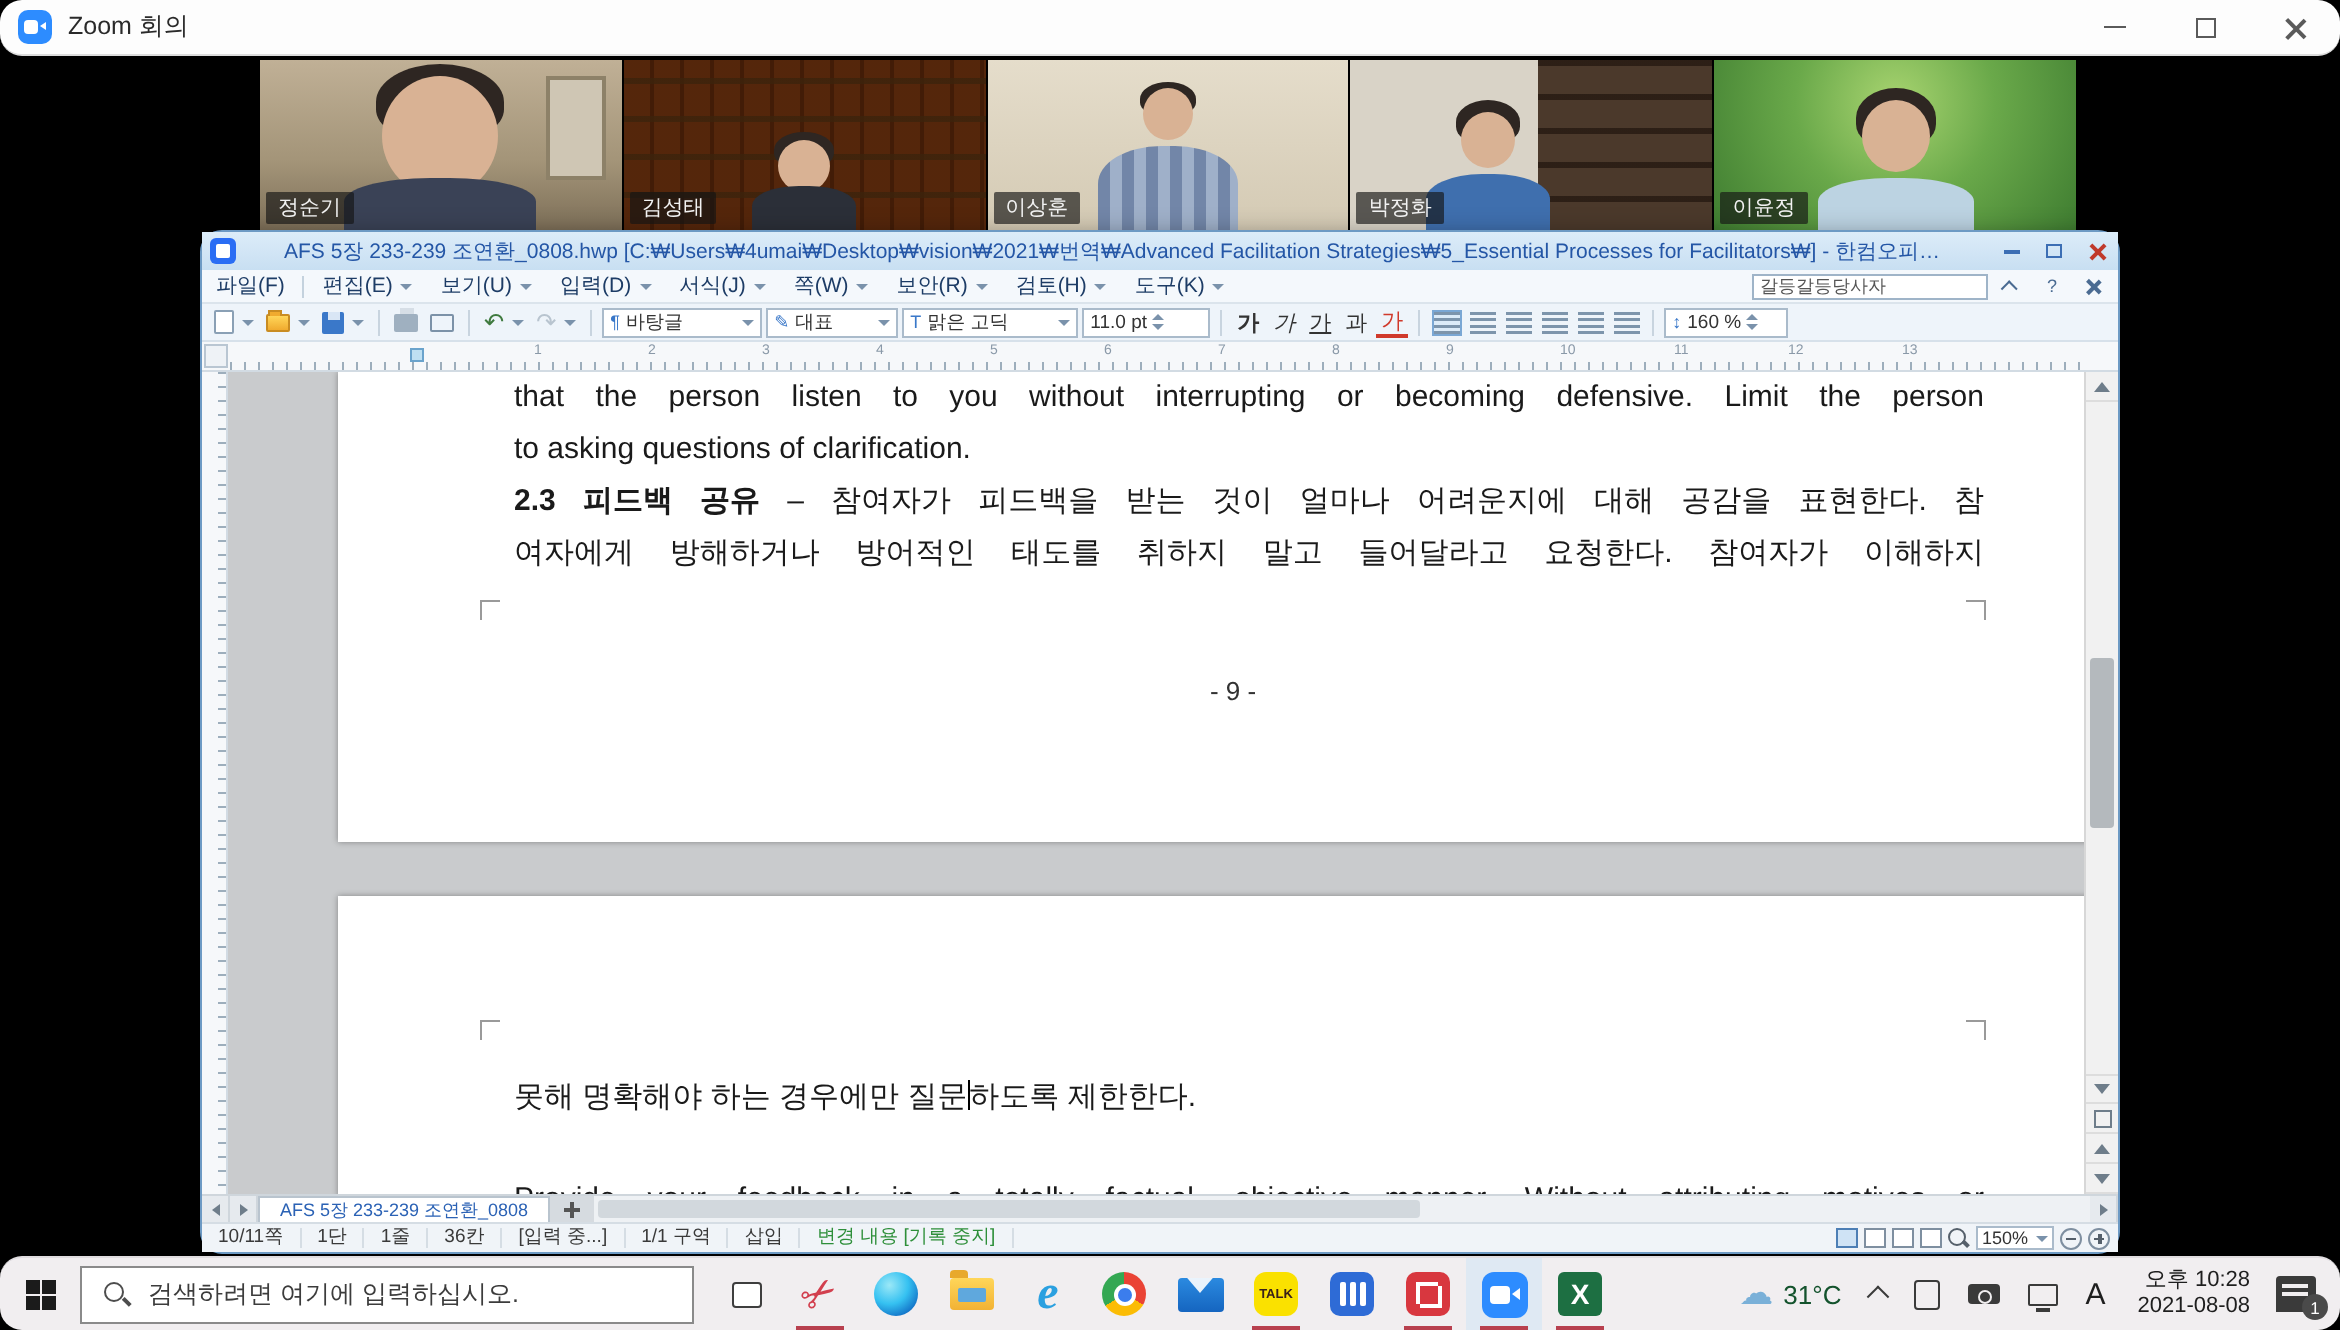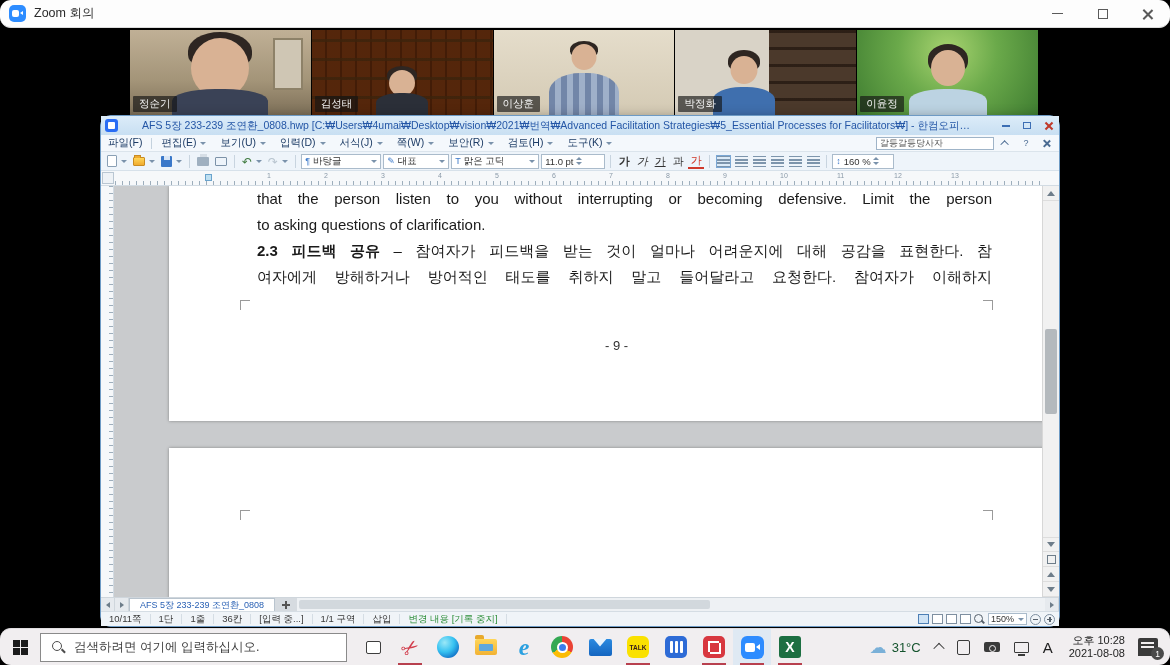--- a/index.html
+++ b/index.html
@@ -421,20 +421,24 @@
           <div class="dline">to asking questions of clarification.</div>
           <div class="dline jline"><b>2.3 피드백 공유</b><span> – 참여자가 피드백을 받는 것이 얼마나 어려운지에 대해 공감을 표현한다. 참</span></div>
           <div class="dline jline">여자에게 방해하거나 방어적인 태도를 취하지 말고 들어달라고 요청한다. 참여자가 이해하지</div>
         </div>
         <div class="pagenum" style="top:152px">- 9 -</div>
       </div>
 
       <div class="page page-2">
         <span class="crop tl" style="left:71px;top:62px"></span>
         <span class="crop tr" style="left:814px;top:62px"></span>
+        <div class="doc-text" style="top:88px">
+          <div class="dline"><span>못해 명확해야 하는 경우에만 질문</span><span class="caret-bar"></span><span>하도록 제한한다.</span></div>
+          <div class="dline jline" style="margin-top:25px">Provide your feedback in a totally factual, objective manner. Without attributing motives or</div>
+        </div>
       </div>
     </div>
 
     <div class="vscroll">
       <div class="vs-btn">
           <span class="tri-up"></span>
         </div>
       <div class="vs-track">
           <div class="vs-thumb"></div>
         </div>

